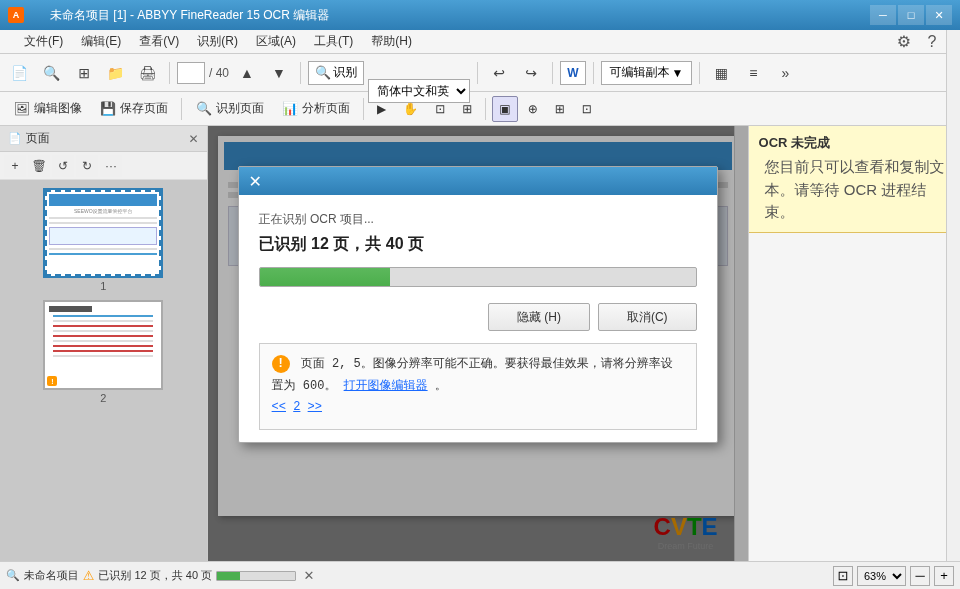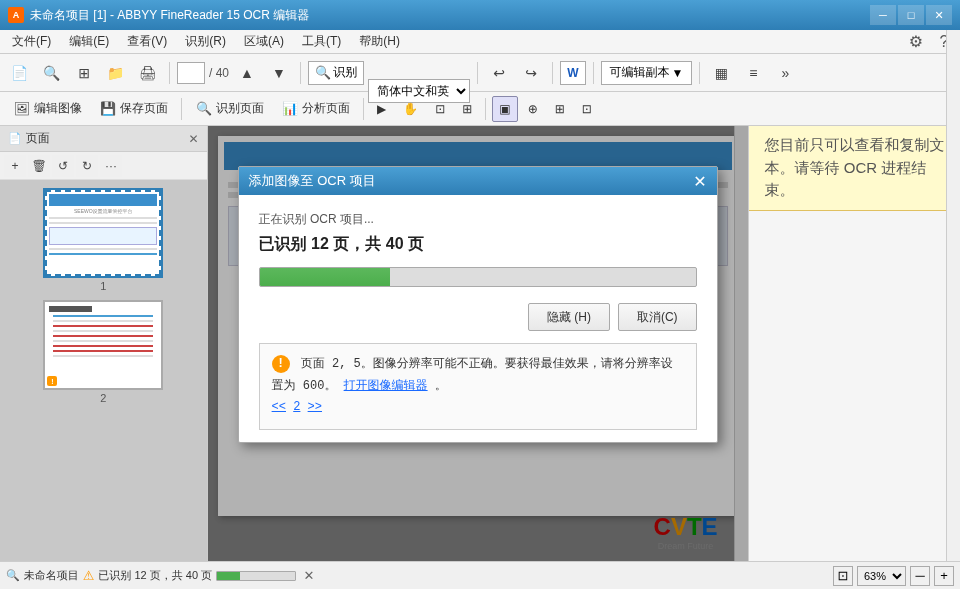--- a/index.html
+++ b/index.html
@@ -10,31 +10,31 @@
       background: linear-gradient(to bottom, #4a9fd4, #2e7eb5);
       height: 30px;
       display: flex;
       align-items: center;
       justify-content: space-between;
       padding: 0 8px;
       color: white;
     }
     .title-bar-left { display: flex; align-items: center; gap: 6px; }
     .title-bar-icon { width: 16px; height: 16px; background: #ff6600; border-radius: 2px; display: flex; align-items: center; justify-content: center; font-size: 9px; color: white; font-weight: bold; }
-    .title-bar-title { font-size: 12px; color: white; }
+    .title-bar-title { font-size: 12px; color: white; margin-left: 20px; }
     .title-bar-controls { display: flex; gap: 2px; }
     .title-btn { width: 26px; height: 20px; background: rgba(255,255,255,0.2); border: none; color: white; cursor: pointer; font-size: 11px; display: flex; align-items: center; justify-content: center; }
 
     
     .menu-bar {
       background: #f5f5f5;
       height: 24px;
       display: flex;
       align-items: center;
-      padding: 0 4px;
+      padding: 0 16px;
       border-bottom: 1px solid #ccc;
       gap: 2px;
     }
     .menu-item { padding: 2px 8px; cursor: pointer; font-size: 12px; color: #333; }
 
     
     .toolbar {
       background: #f5f5f5;
       height: 38px;
       display: flex;
@@ -183,21 +183,21 @@
       justify-content: space-between;
     }
     .dialog-title { color: white; font-size: 13px; }
     .dialog-close-btn { background: none; border: none; color: white; cursor: pointer; font-size: 16px; }
     .dialog-body { padding: 16px 20px 12px; }
     .dialog-status { font-size: 12px; color: #555; margin-bottom: 6px; }
     .dialog-progress-label { font-size: 16px; font-weight: bold; color: #222; margin-bottom: 12px; }
     .dialog-progress-bar { height: 20px; background: #ddd; border: 1px solid #aaa; border-radius: 2px; overflow: hidden; margin-bottom: 16px; position: relative; }
     .dialog-progress-fill { height: 100%; background: linear-gradient(to bottom, #5cb85c, #4cae4c); width: 30%; }
     .dialog-buttons { display: flex; justify-content: flex-end; gap: 8px; margin-bottom: 12px; }
-    .dialog-btn { height: 28px; padding: 0 18px; border: 1px solid #aaa; background: linear-gradient(to bottom, #f8f8f8, #e8e8e8); cursor: pointer; font-size: 12px; color: #333; border-radius: 2px; }
+    .dialog-btn { height: 28px; padding: 0 28px; border: 1px solid #aaa; background: linear-gradient(to bottom, #f8f8f8, #e8e8e8); cursor: pointer; font-size: 12px; color: #333; border-radius: 2px; }
     .dialog-warning-box { border: 1px solid #ccc; background: #fafafa; padding: 10px 12px; font-size: 12px; color: #333; line-height: 1.8; min-height: 80px; font-family: Liberation Mono, monospace; }
     .dialog-warning-icon { display: inline-block; width: 18px; height: 18px; background: #f90; border-radius: 50%; color: white; font-weight: bold; text-align: center; line-height: 18px; font-size: 12px; margin-right: 4px; vertical-align: middle; }
     .dialog-link { color: #1a6aff; text-decoration: underline; cursor: pointer; }
     .dialog-nav { color: #1a6aff; text-decoration: underline; cursor: pointer; }
     .thumb-warning { position: absolute; bottom: 2px; left: 2px; width: 10px; height: 10px; background: #f90; border-radius: 2px; display: flex; align-items: center; justify-content: center; font-size: 7px; color: white; font-weight: bold; }
     .thumb-page-num { font-size: 11px; color: #555; }
 
     .scrollbar-v { width: 14px; background: #f0f0f0; border-left: 1px solid #ccc; }
   </style>
 </head>
@@ -372,21 +372,20 @@
           <span style="color:#c00;">C</span><span style="color:#e90;">V</span><span style="color:#090;">T</span><span style="color:#06c;">E</span>
         </div>
         <div style="font-size:9px; color:#999;">Dream Future</div>
       </div>
     </div>
 
     <div class="dialog-overlay">
       <div class="dialog">
 
         <div class="dialog-title-bar">
-          <span class="dialog-title">添加图像至 OCR 项目</span>
           <button class="dialog-close-btn">✕</button>
         </div>
 
         <div class="dialog-body">
           <div class="dialog-status">正在识别 OCR 项目...</div>
           <div class="dialog-progress-label">已识别 12 页，共 40 页</div>
           <div class="dialog-progress-bar">
             <div class="dialog-progress-fill" style="width:30%;"></div>
           </div>
           <div class="dialog-buttons">
@@ -406,20 +405,21 @@
           </div>
         </div>
       </div>
     </div>
 
     <div class="scrollbar-v" style="position:absolute; right:0; top:0; bottom:0; width:14px; background:#f0f0f0; border-left:1px solid #ccc;"></div>
   </div>
 
   <div class="right-panel">
     <div class="ocr-notice">
+      <div class="ocr-notice-title">OCR 未完成</div>
       <div class="ocr-notice-text">您目前只可以查看和复制文本。请等待 OCR 进程结束。</div>
     </div>
     <div class="right-scroll"></div>
 
     <div style="position:absolute; right:0; top:30px; bottom:28px; width:14px; background:#f0f0f0; border-left:1px solid #ccc;"></div>
   </div>
 </div>
 
 <div class="zoom-bar">
   <div class="zoom-bar-left">

